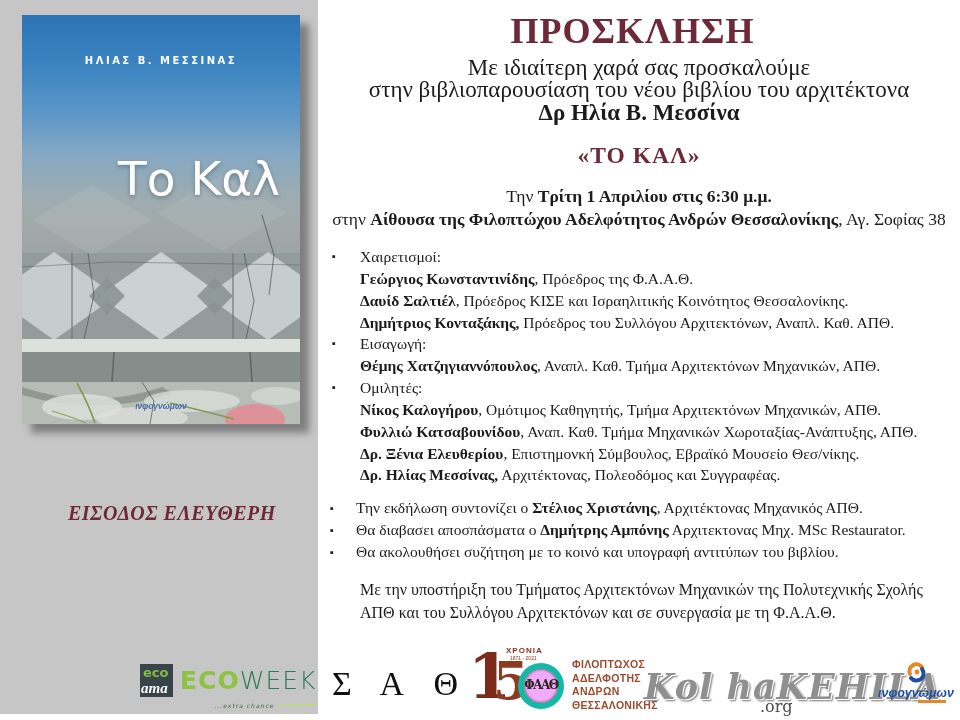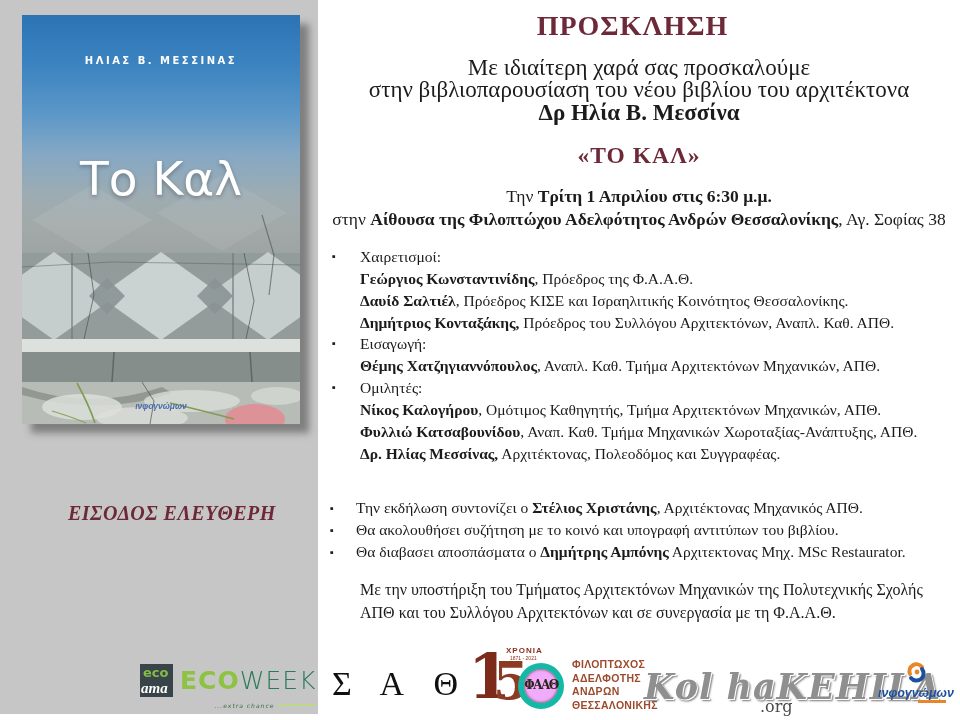--- a/index.html
+++ b/index.html
@@ -13,31 +13,31 @@
   .cover{position:absolute;left:22px;top:15px;width:278px;height:409px;
          background:linear-gradient(180deg,#2b73b4 0%,#3b83c0 12%,#5b97c8 24%,#85a8c4 34%,
                     #9dacb2 44%,#a2a9a8 52%,#9aa19f 62%,#a5aaa6 100%);
          box-shadow:9px 9px 7px rgba(70,70,70,.55);}
   .cover svg{position:absolute;left:0;top:0;}
   .cover-author{position:absolute;top:40px;left:0;width:100%;text-align:center;
         font-family:"DejaVu Sans","Liberation Sans",sans-serif;font-weight:bold;
         font-size:10px;letter-spacing:2.5px;color:#ffffff;}
   .cover-title{position:absolute;top:136px;left:0;width:100%;text-align:center;
         font-family:"DejaVu Sans","Liberation Sans",sans-serif;font-size:47px;
-        color:#ffffff;text-shadow:0 2px 4px rgba(0,0,0,.28);}
+        color:#ffffff;text-shadow:0 2px 4px rgba(0,0,0,.28);padding-left:38px;}
   .cover-pubmark{position:absolute;bottom:13px;left:0;width:100%;text-align:center;
         font-family:"Liberation Sans",sans-serif;font-style:italic;font-weight:bold;
         font-size:8.5px;color:#3f62ad;opacity:.9;}
 
   .free-entrance{position:absolute;left:68px;top:502px;font-size:20px;font-weight:bold;
         font-style:italic;color:#6d2937;letter-spacing:.5px;}
 
   
   .heading{position:absolute;left:318px;top:10px;width:629px;text-align:center;
-        font-size:28px;font-weight:bold;color:#6d2937;letter-spacing:1px;}
+        font-size:36px;font-weight:bold;color:#6d2937;letter-spacing:1px;}
   .intro{position:absolute;left:318px;top:57px;width:642px;text-align:center;
         font-size:23px;line-height:22.3px;}
   .intro .b{font-weight:bold;}
   .booktitle{position:absolute;left:318px;top:142px;width:642px;text-align:center;
         font-size:23.5px;font-weight:bold;color:#6d2937;letter-spacing:1px;}
   .datevenue{position:absolute;left:318px;top:185px;width:642px;text-align:center;
         font-size:17.5px;line-height:22.5px;white-space:nowrap;}
   .datevenue .b{font-weight:bold;}
 
   
@@ -174,27 +174,28 @@
   <div class="program">
     <div class="sec">Χαιρετισμοί:</div>
     <div class="ent"><span class="b">Γεώργιος Κωνσταντινίδης</span><span>, Πρόεδρος της Φ.Α.Α.Θ.</span></div>
     <div class="ent"><span class="b">Δαυίδ Σαλτιέλ</span><span>, Πρόεδρος ΚΙΣΕ και Ισραηλιτικής Κοινότητος Θεσσαλονίκης.</span></div>
     <div class="ent"><span class="b">Δημήτριος Κονταξάκης,</span><span> Πρόεδρος του Συλλόγου Αρχιτεκτόνων, Αναπλ. Καθ. ΑΠΘ.</span></div>
     <div class="sec">Εισαγωγή:</div>
     <div class="ent"><span class="b">Θέμης Χατζηγιαννόπουλος</span><span>, Αναπλ. Καθ. Τμήμα Αρχιτεκτόνων Μηχανικών, ΑΠΘ.</span></div>
     <div class="sec">Ομιλητές:</div>
     <div class="ent"><span class="b">Νίκος Καλογήρου</span><span>, Ομότιμος Καθηγητής, Τμήμα Αρχιτεκτόνων Μηχανικών, ΑΠΘ.</span></div>
     <div class="ent"><span class="b">Φυλλιώ Κατσαβουνίδου</span><span>, Αναπ. Καθ. Τμήμα Μηχανικών Χωροταξίας-Ανάπτυξης, ΑΠΘ.</span></div>
+    <div class="ent"><span class="b">Δρ. Ξένια Ελευθερίου</span><span>, Επιστημονκή Σύμβουλος, Εβραϊκό Μουσείο Θεσ/νίκης.</span></div>
     <div class="ent"><span class="b">Δρ. Ηλίας Μεσσίνας,</span><span> Αρχιτέκτονας, Πολεοδόμος και Συγγραφέας.</span></div>
   </div>
 
   <div class="notes">
     <div class="note"><span>Την εκδήλωση συντονίζει ο </span><span class="b">Στέλιος Χριστάνης</span><span>, Αρχιτέκτονας Μηχανικός ΑΠΘ.</span></div>
+    <div class="note"><span>Θα διαβασει αποσπάσματα ο </span><span class="b">Δημήτρης Αμπόνης</span><span> Αρχιτεκτονας Μηχ. MSc Restaurator.</span></div>
     <div class="note"><span>Θα ακολουθήσει συζήτηση με το κοινό και υπογραφή αντιτύπων του βιβλίου.</span><span class="b"></span><span></span></div>
-    <div class="note"><span>Θα διαβασει αποσπάσματα ο </span><span class="b">Δημήτρης Αμπόνης</span><span> Αρχιτεκτονας Μηχ. MSc Restaurator.</span></div>
   </div>
 
   <div class="support">
     <div>Με την υποστήριξη του Τμήματος Αρχιτεκτόνων Μηχανικών της Πολυτεχνικής Σχολής</div>
     <div>ΑΠΘ και του Συλλόγου Αρχιτεκτόνων και σε συνεργασία με τη Φ.Α.Α.Θ.</div>
   </div>
 
   <div class="ecoama">
     <span class="eco">eco</span>
     <span class="ama">ama</span>

